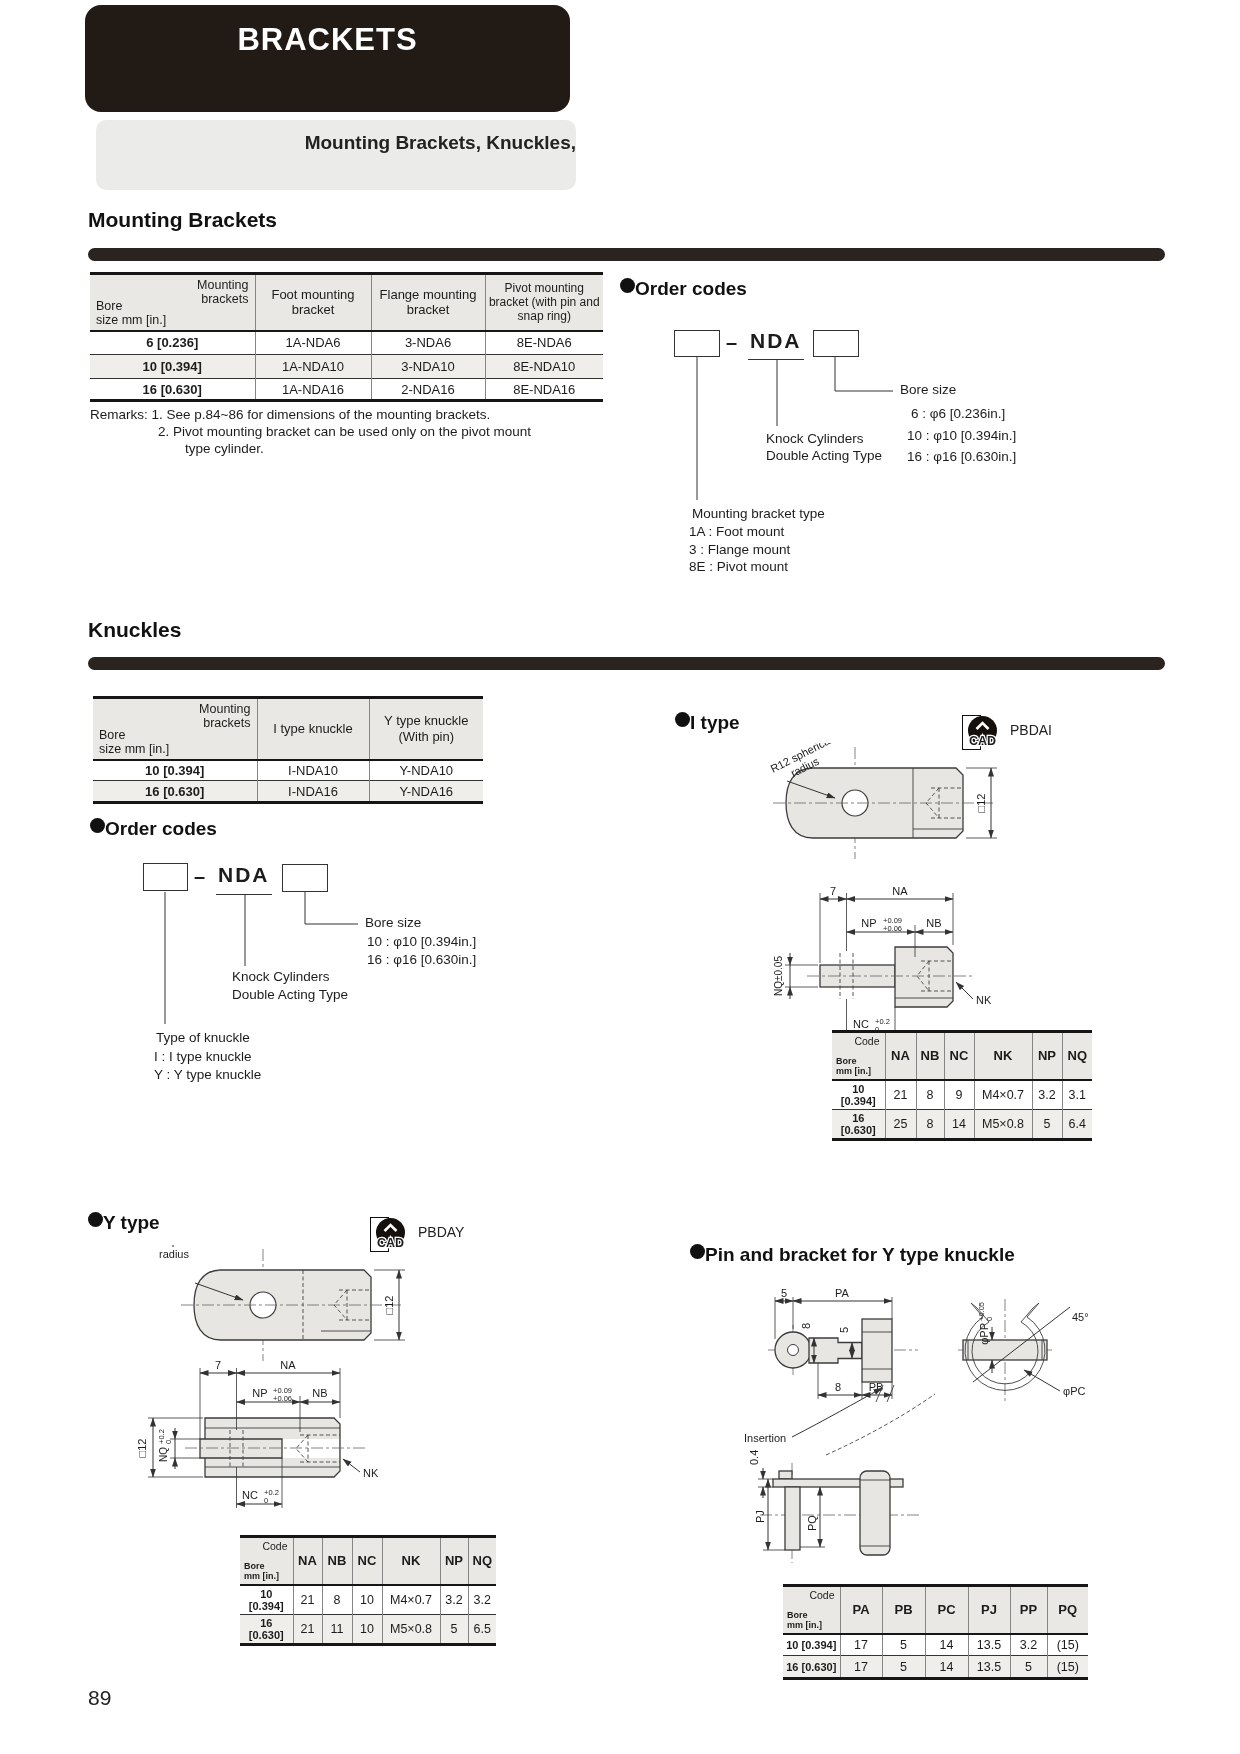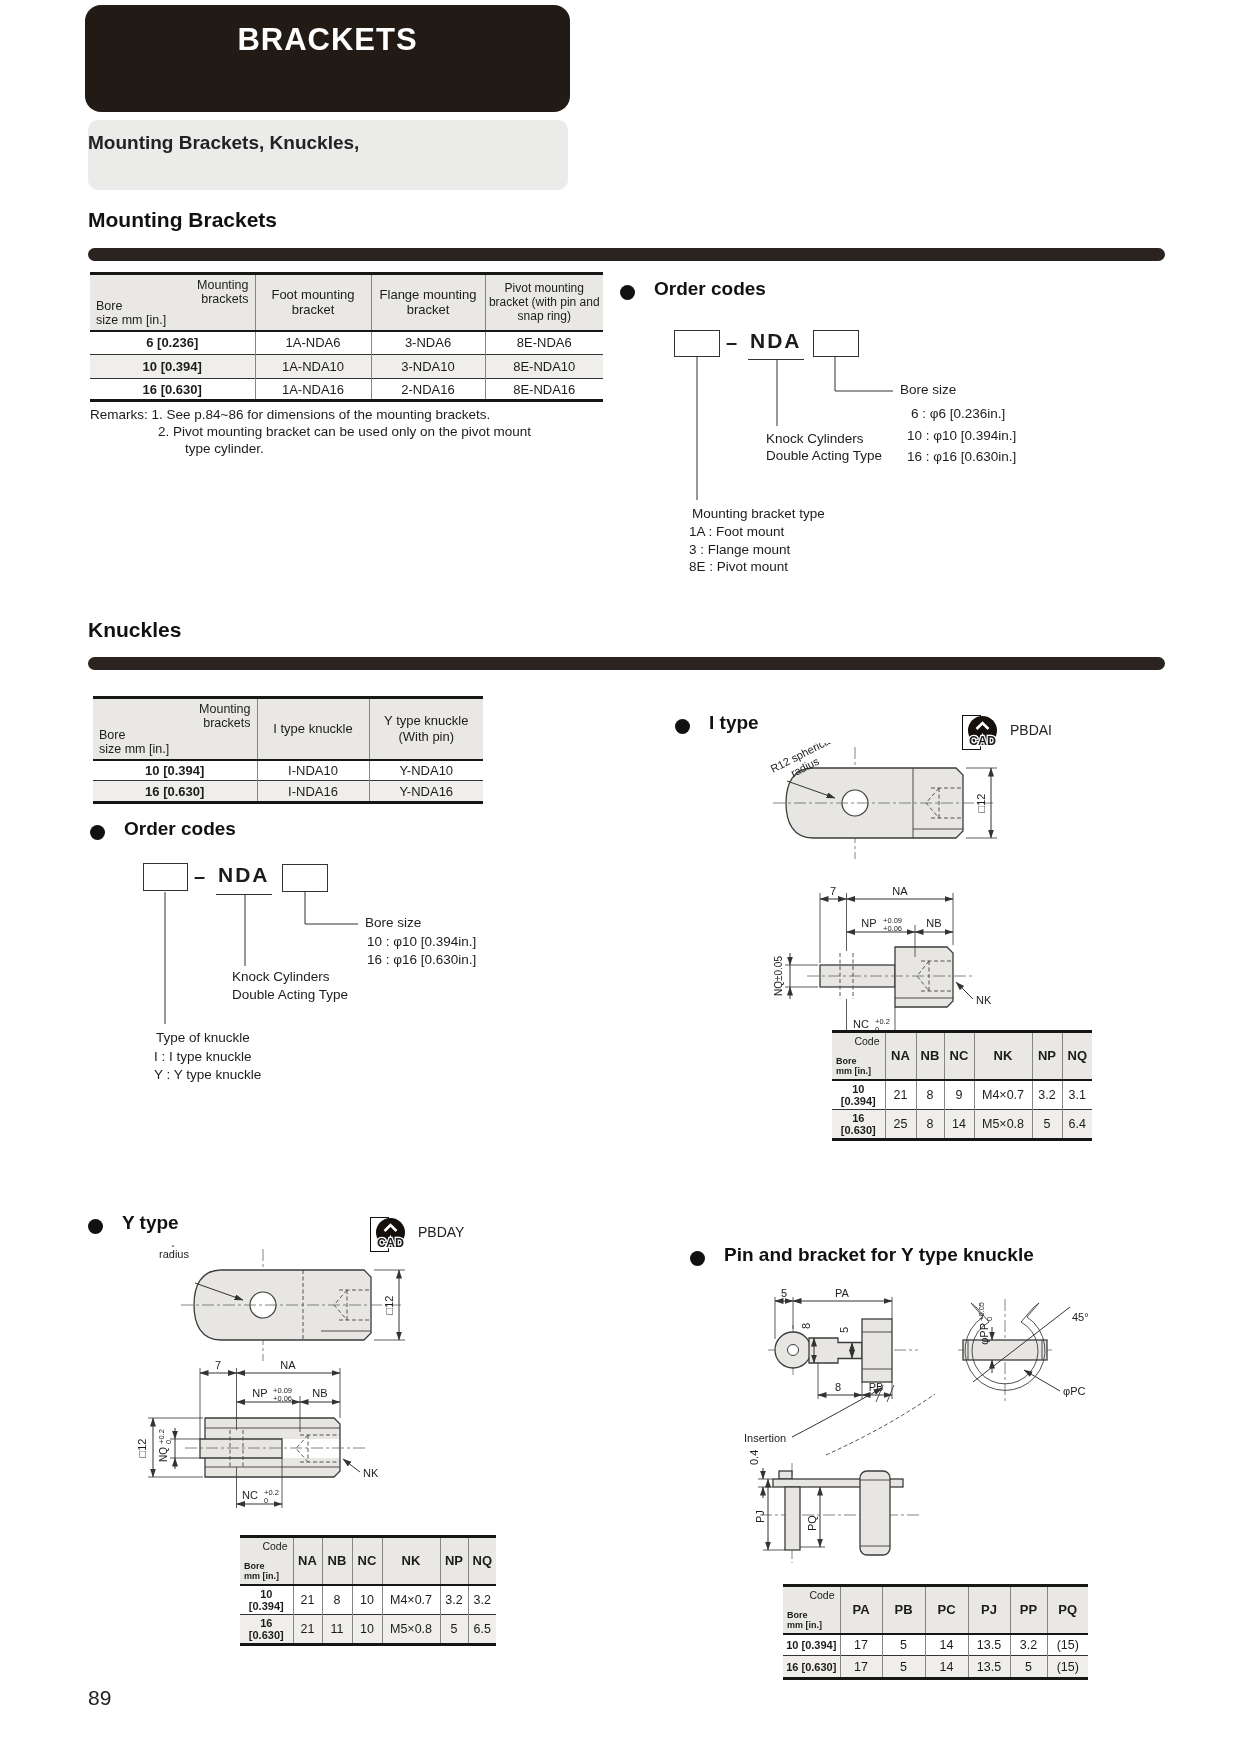--- a/index.html
+++ b/index.html
@@ -5,28 +5,28 @@
   * { margin:0; padding:0; box-sizing:border-box; }
   body { background:#fff; }
   #page { position:relative; width:1240px; height:1754px; background:#fff;
           font-family:"Liberation Sans","DejaVu Sans",sans-serif; color:#1c1c1c; overflow:hidden; }
   .abs { position:absolute; }
 
   
   .hdr-black { background:#221a15; border-radius:16px; color:#fff; text-align:center; }
   .hdr-title { font-size:31px; font-weight:bold; letter-spacing:1px; padding-top:17px; }
   .hdr-sub { font-size:23px; font-weight:bold; margin-top:2px; }
-  .hdr-gray { background:#ebebe9; border-radius:10px; text-align:left; padding-top:11px; }
+  .hdr-gray { background:#ebebe9; border-radius:10px; text-align:right; padding-top:11px;margin-left:8px; }
   .hdr-gray div { font-size:19px; font-weight:bold; color:#222; line-height:23px; }
 
   h2.sec { font-size:21px; font-weight:bold; color:#111; }
   .secbar { background:#2b2320; border-radius:7px; height:13px; }
 
   
-  .bh { display:flex; align-items:flex-end; gap:19px; }
+  .bh { display:flex; align-items:flex-start; gap:0; }
   .bh .bullet { width:15px; height:15px; border-radius:50%; background:#111; flex:0 0 auto; }
   .bh .bh-label { font-size:19px; font-weight:bold; color:#111; white-space:nowrap; }
 
   
   table.spec { border-collapse:collapse; table-layout:fixed;
                border-top:3px solid #161616; border-bottom:3px solid #161616; font-size:13px; }
   table.spec thead th { background:#e9e8e4; border-bottom:2.5px solid #161616; font-weight:normal;
                         text-align:center; vertical-align:middle; line-height:1.18; padding:2px; }
   table.spec td { text-align:center; vertical-align:middle; padding:2px 3px; }
   table.spec tbody tr + tr td { border-top:1px solid #333; }

